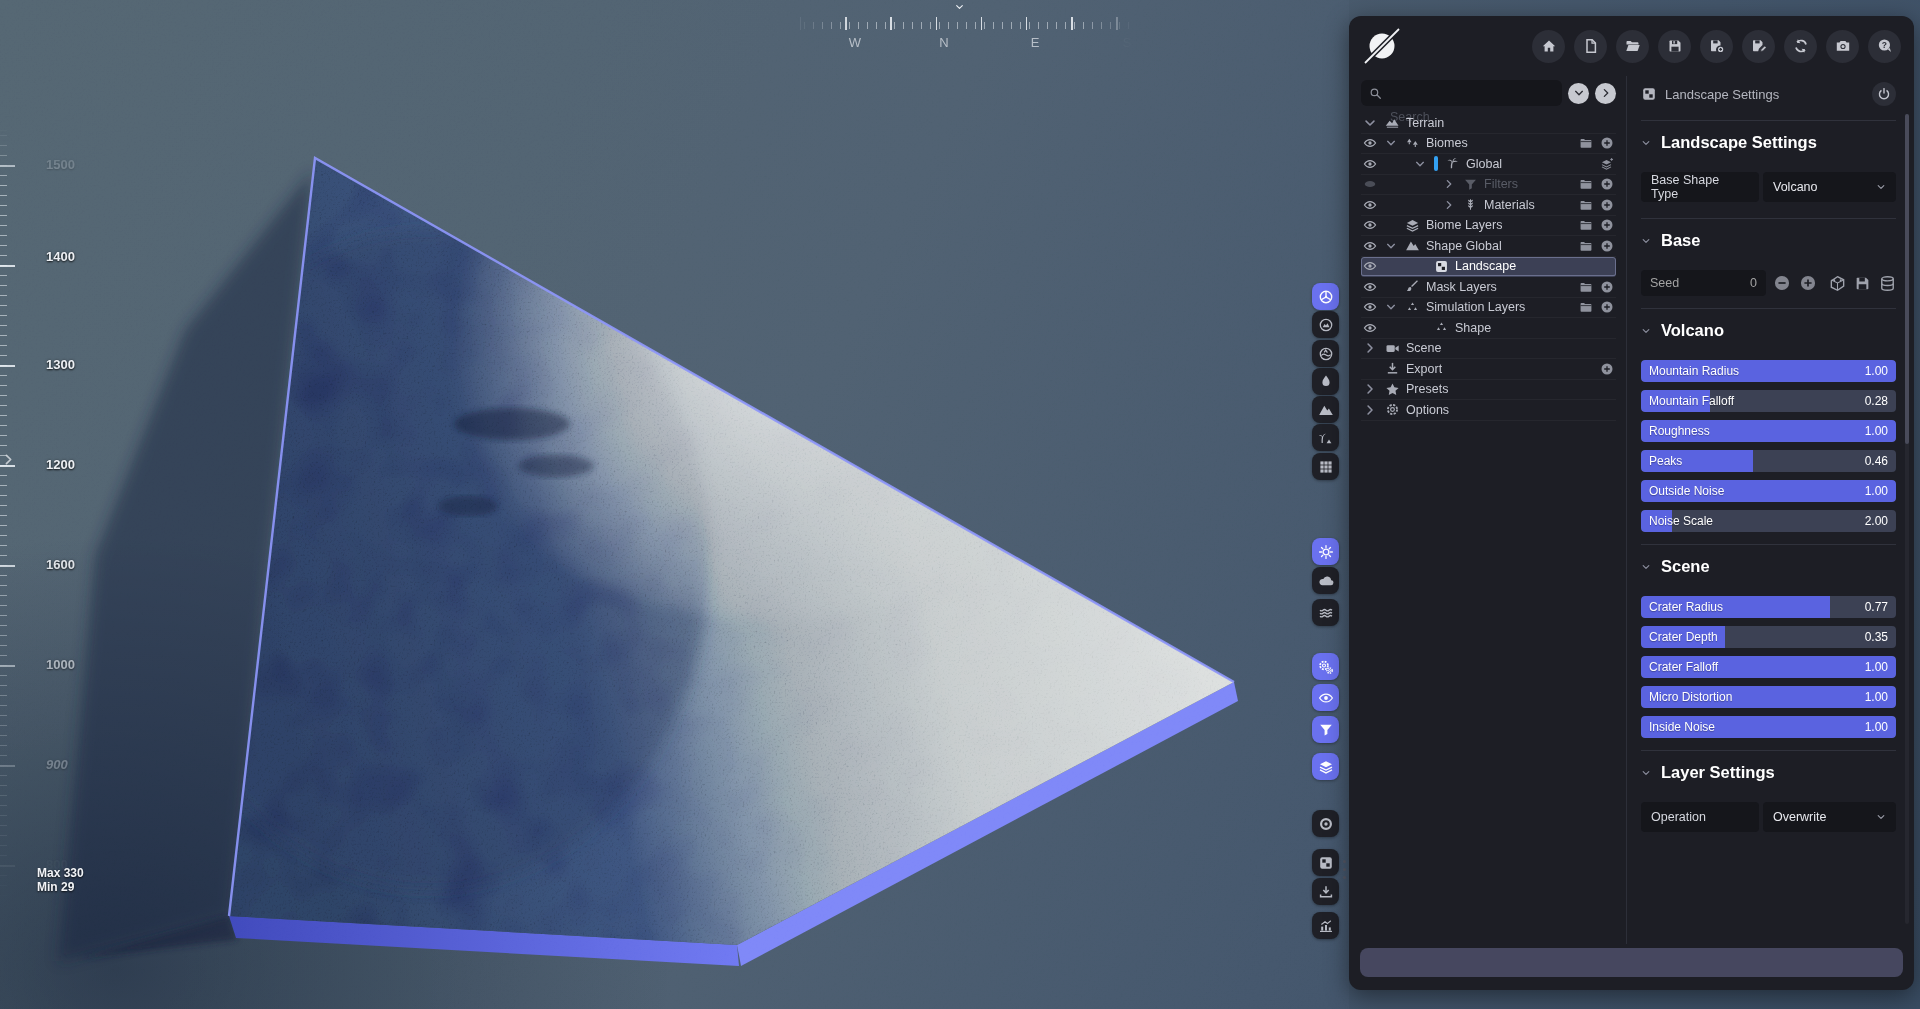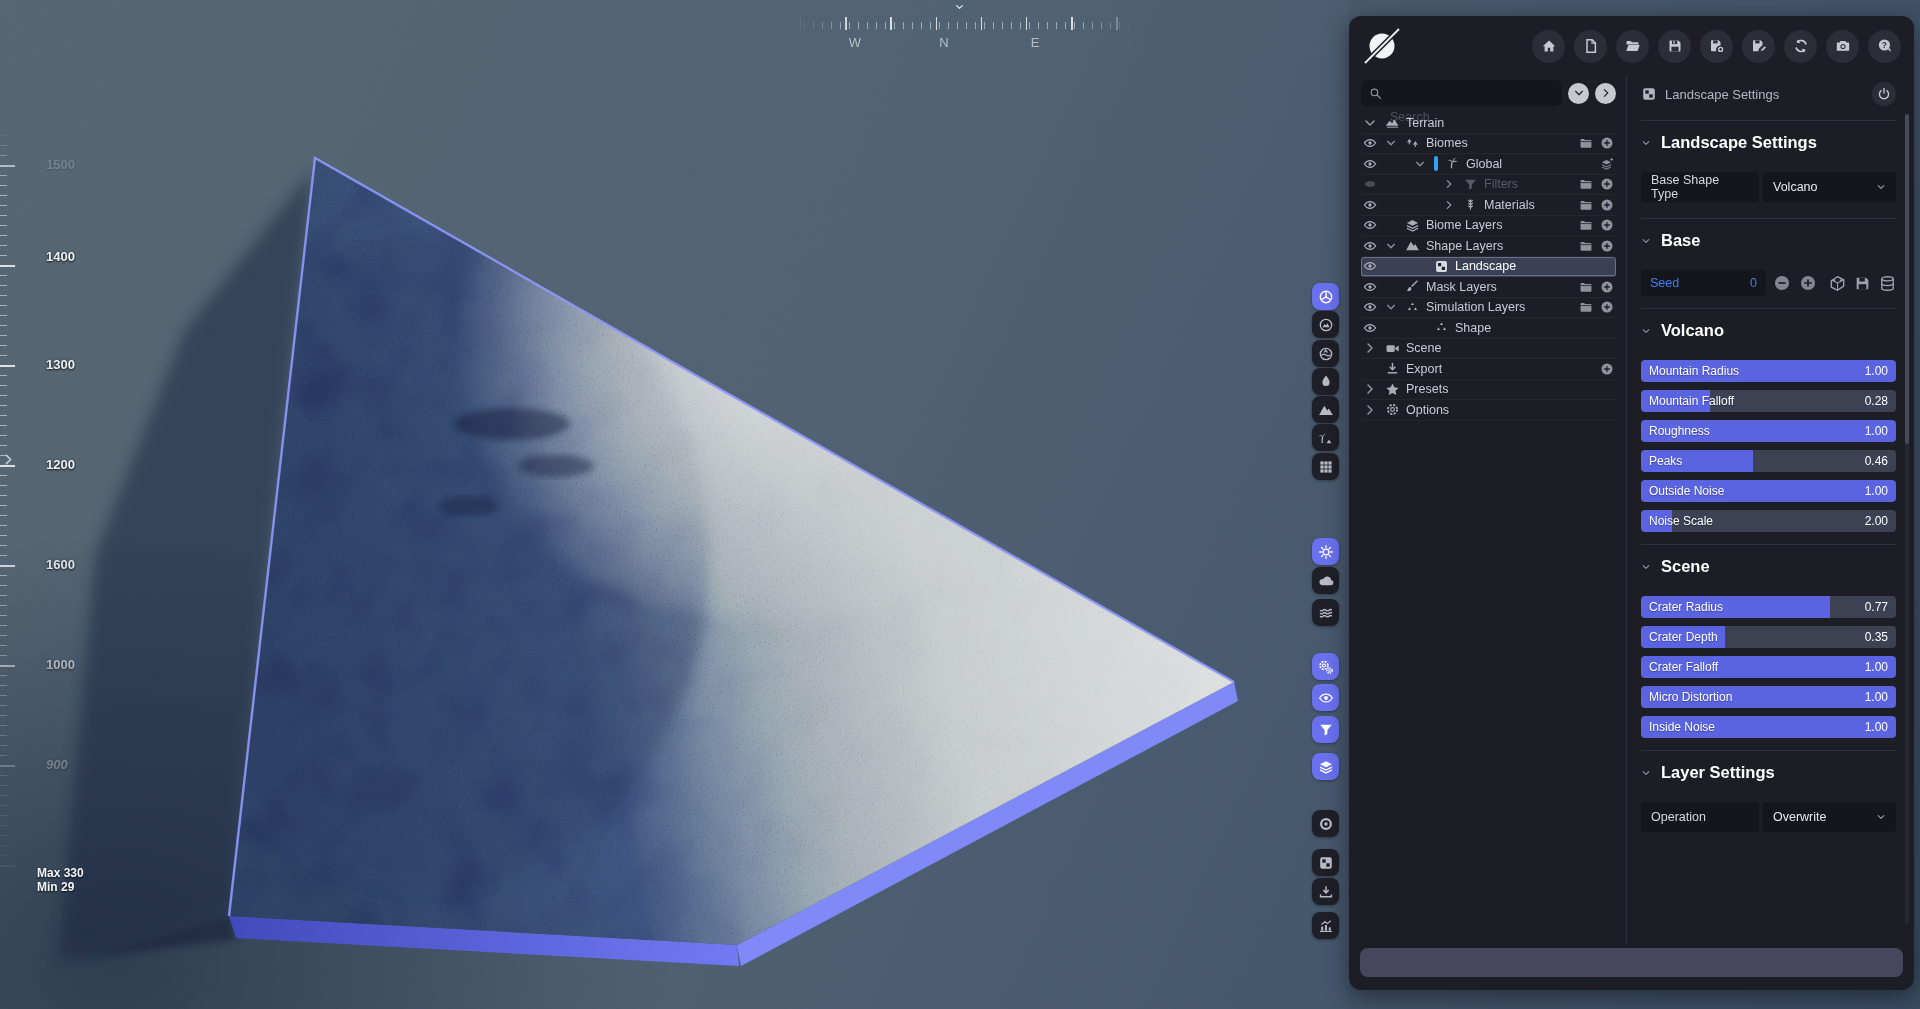--- a/index.html
+++ b/index.html
@@ -96,21 +96,21 @@
   .sec-title{display:flex;align-items:center;gap:10px;font-size:16.5px;font-weight:700;color:#fff;margin:8px 0 20px;}
   .sec-title .ic{color:#8d90a0;}
   .prop-row{display:flex;gap:4px;margin-bottom:16px;}
   .prop-label{width:118px;height:30px;background:#15161b;border-radius:4px;display:flex;align-items:center;
     padding:0 10px;font-size:12.5px;color:#d6d8df;}
   .prop-select{flex:1;height:30px;background:#15161b;border-radius:4px;display:flex;align-items:center;
     padding:0 10px;font-size:12.5px;color:#e8e9ee;}
   .prop-select .ic{margin-left:auto;color:#9a9ca8;}
   .seed-row{display:flex;align-items:center;gap:7px;margin-bottom:10px;}
   .seed-box{width:125px;height:26px;background:#15161b;border-radius:4px;display:flex;align-items:center;
-    padding:0 9px;font-size:12.5px;color:#3b82f6;}
+    padding:0 9px;font-size:12.5px;color:#a3a3a3;}
   .seed-val{margin-left:auto;}
   .round-ic{width:19px;height:19px;color:#83858f;display:flex;}
   .mini-tool{width:17px;height:17px;color:#9fa2ac;display:flex;}
   .seed-tools{margin-left:auto;display:flex;gap:8px;}
   .slider{position:relative;height:22px;background:#3c4154;border-radius:4px;margin-bottom:8px;overflow:hidden;
     font-size:12px;}
   .slider-fill{position:absolute;left:0;top:0;bottom:0;background:#5a63e0;border-radius:4px 0 0 4px;}
   .slider-label{position:absolute;left:8px;top:4px;color:#fff;text-shadow:0 1px 1px rgba(0,0,0,.3);}
   .slider-value{position:absolute;right:8px;top:4px;color:#fff;}
   .sliders{margin-bottom:6px;}
@@ -759,21 +759,21 @@
                   <svg viewBox="0 0 16 16">
                     <path d="M3.5 5.8 8 10.3l4.5-4.5" fill="none" stroke="currentColor" stroke-width="1.8" stroke-linecap="round" stroke-linejoin="round"></path>
                   </svg>
                 </span>
               </span>
               <span class="t-icon ic">
                 <svg viewBox="0 0 16 16">
                   <path d="M1.2 13 6.3 3.8l3 4.6 1.6-2L14.8 13z" fill="currentColor"></path>
                 </svg>
               </span>
-              <span class="t-label">Shape Layers</span>
+              <span class="t-label">Shape Global</span>
               <span class="t-actions">
                 <span class="ic ic14">
                   <svg viewBox="0 0 16 16">
                     <path d="M1.8 4.2c0-.5.4-.9.9-.9h3l1.3 1.3h6.3c.5 0 .9.4.9.9v7c0 .5-.4.9-.9.9H2.7c-.5 0-.9-.4-.9-.9z" fill="currentColor"></path>
                     <path d="M1.8 6.4h12.4" stroke="#1d1e25" stroke-width=".9"></path>
                   </svg>
                 </span>
                 <span class="ic ic14">
                   <svg viewBox="0 0 16 16">
                     <circle cx="8" cy="8" r="6.3" fill="currentColor"></circle>

